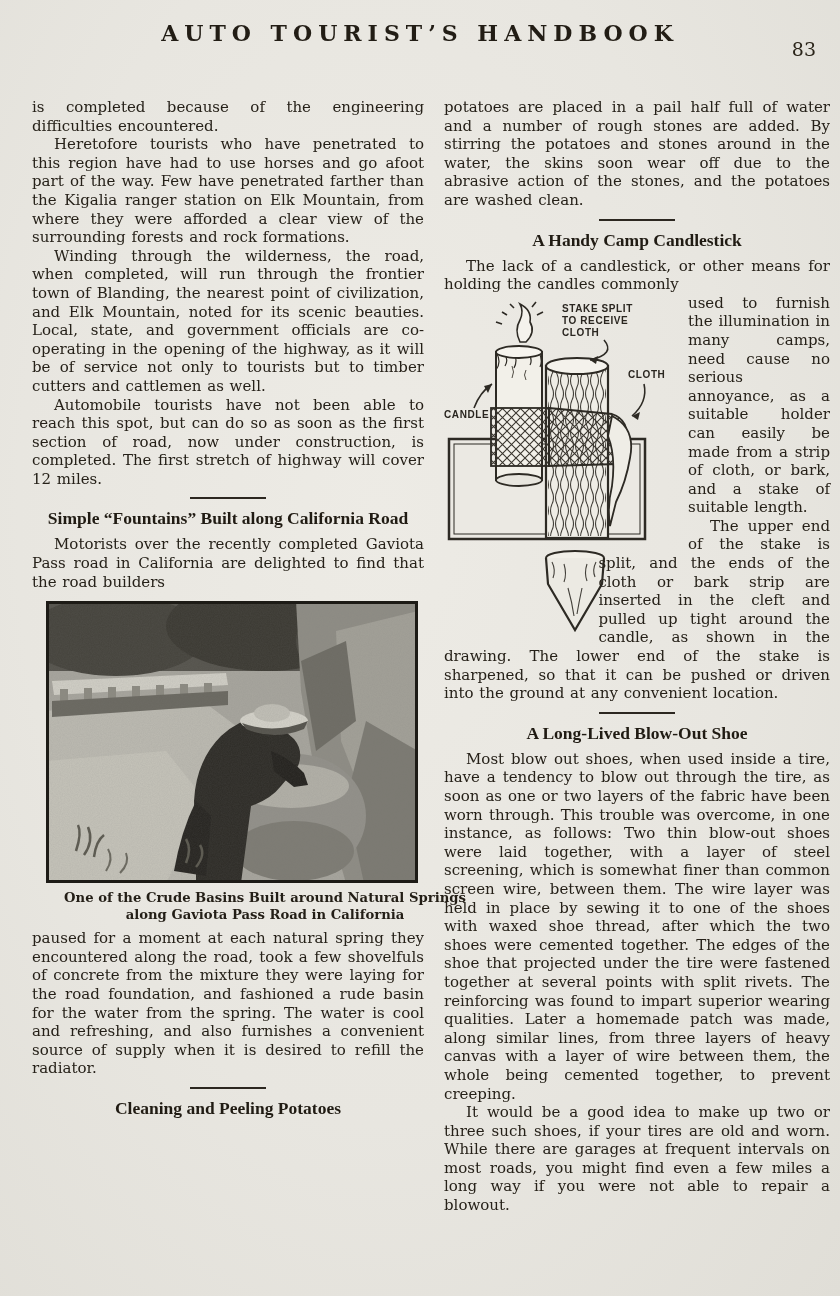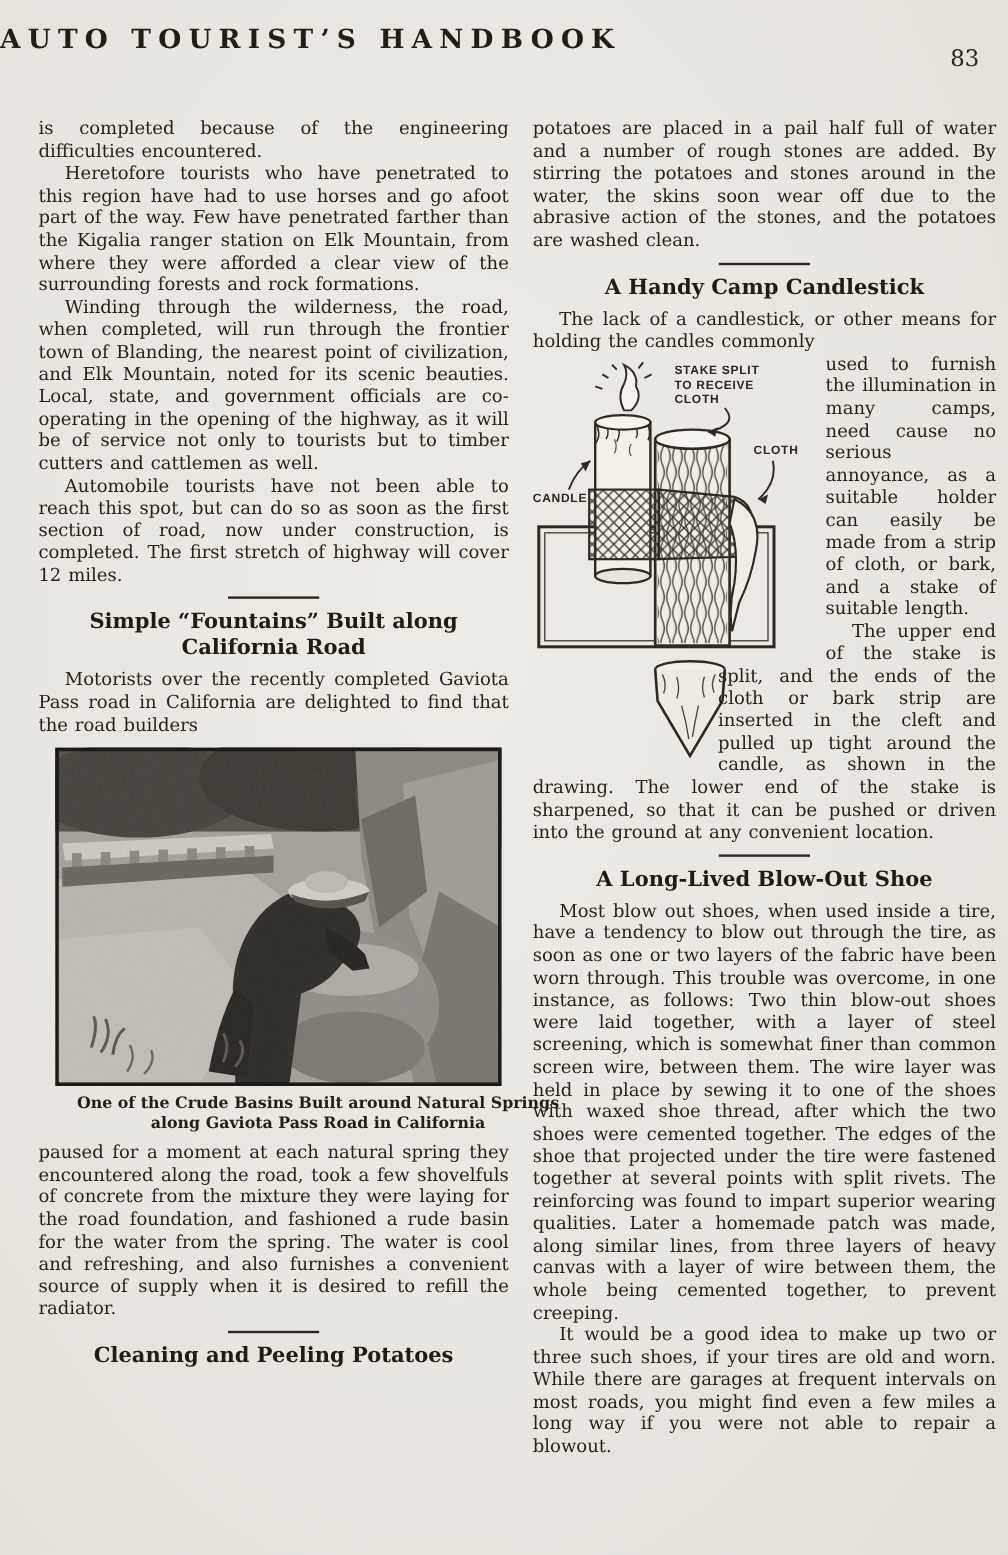--- a/index.html
+++ b/index.html
@@ -6,21 +6,21 @@
   body {
     width: 840px; height: 1296px; overflow: hidden;
     background: radial-gradient(ellipse at 45% 40%, #edebe5 0%, #e8e6e0 55%, #e0ded7 100%);
     font-family: "DejaVu Serif", serif;
     color: #262119;
     -webkit-font-smoothing: antialiased;
   }
   .page { position: relative; width: 840px; height: 1296px; }
 
   
-  .page-header { position: relative; padding-top: 20px; height: 38px; text-decoration: underline; }
+  .page-header { position: relative; padding-top: 20px; text-align: center; height: 38px; text-decoration: underline; }
   .title {
     display: inline-block; margin: 0;
     font-size: 22px; font-weight: bold; letter-spacing: 6px;
     color: #221d15;
   }
   .page-number {
     position: absolute; right: 24px; top: 38px;
     font-size: 19px; color: #2a2419;
   }
 
@@ -44,20 +44,21 @@
   }
   p.noindent { text-indent: 0; }
 
   h2.section-heading {
     margin: 7px 6px 6px;
     font-size: 17.5px;
     line-height: 22px;
     text-align: center;
     font-weight: bold;
     color: #201b13;
+    font-family: Liberation Serif, serif;
   }
 
   .rule {
     width: 76px; height: 2px;
     background: #2c2720;
     margin: 9px auto 8px;
     clear: both;
   }
 
   

